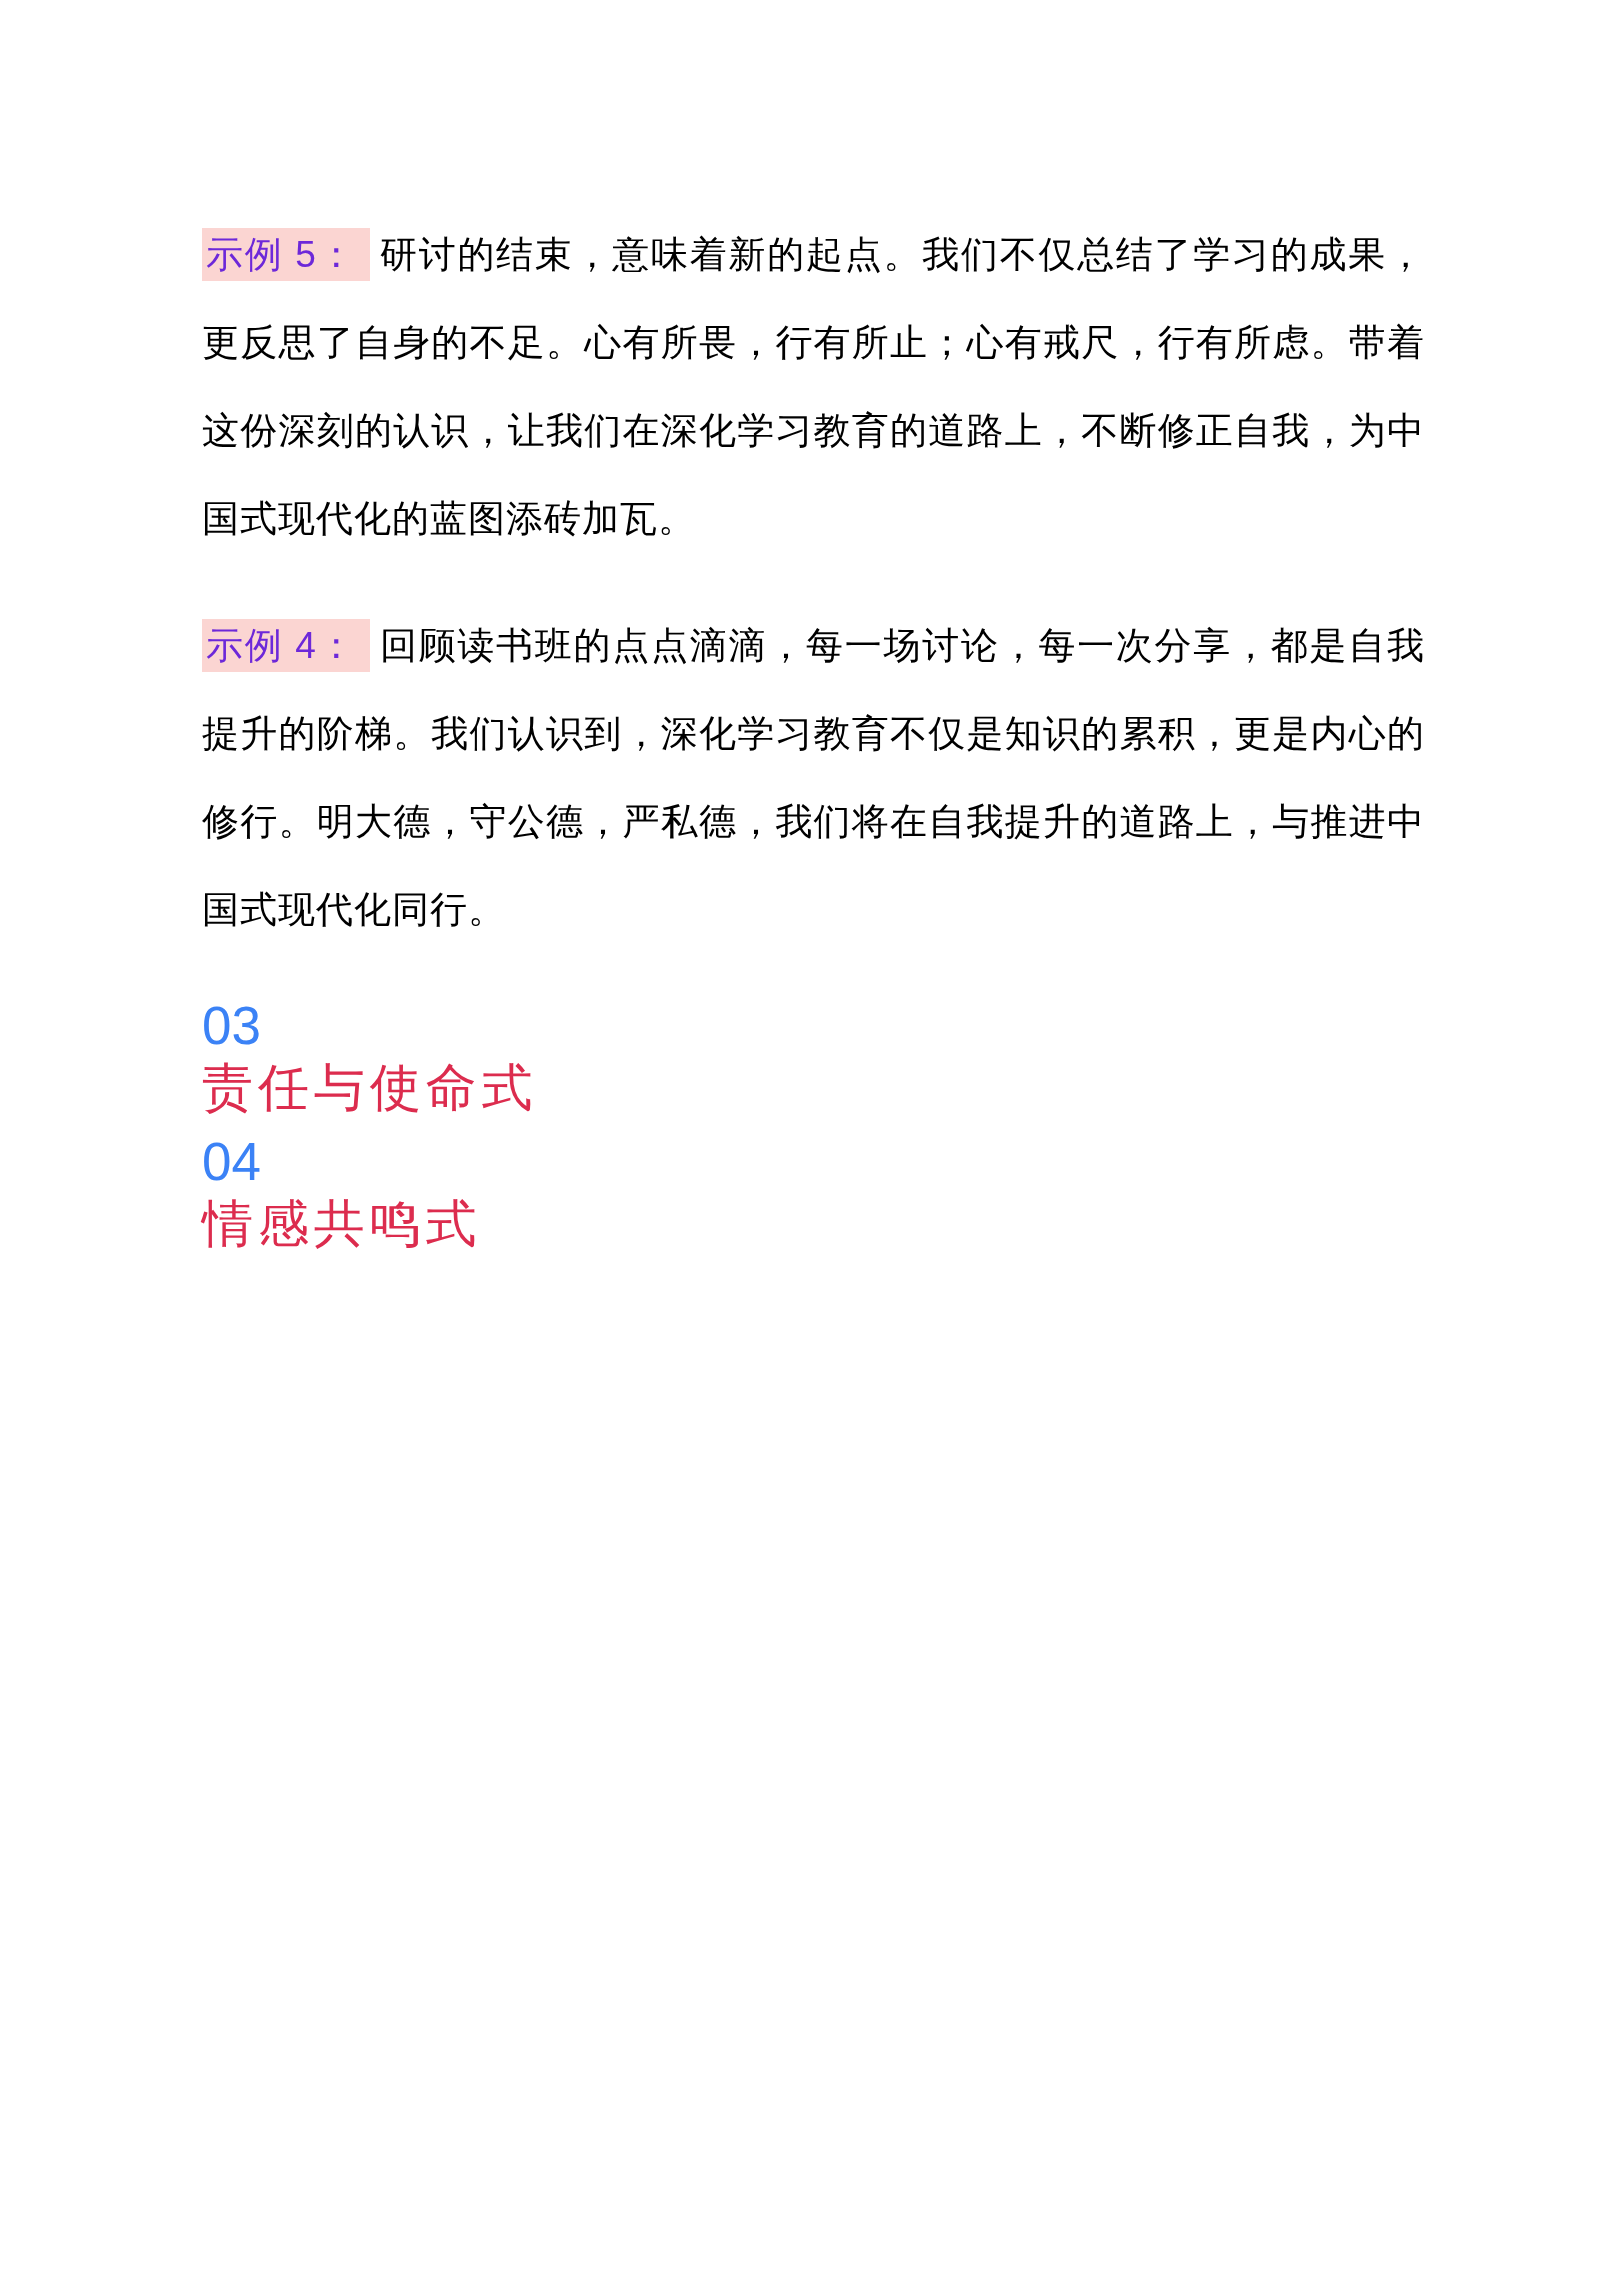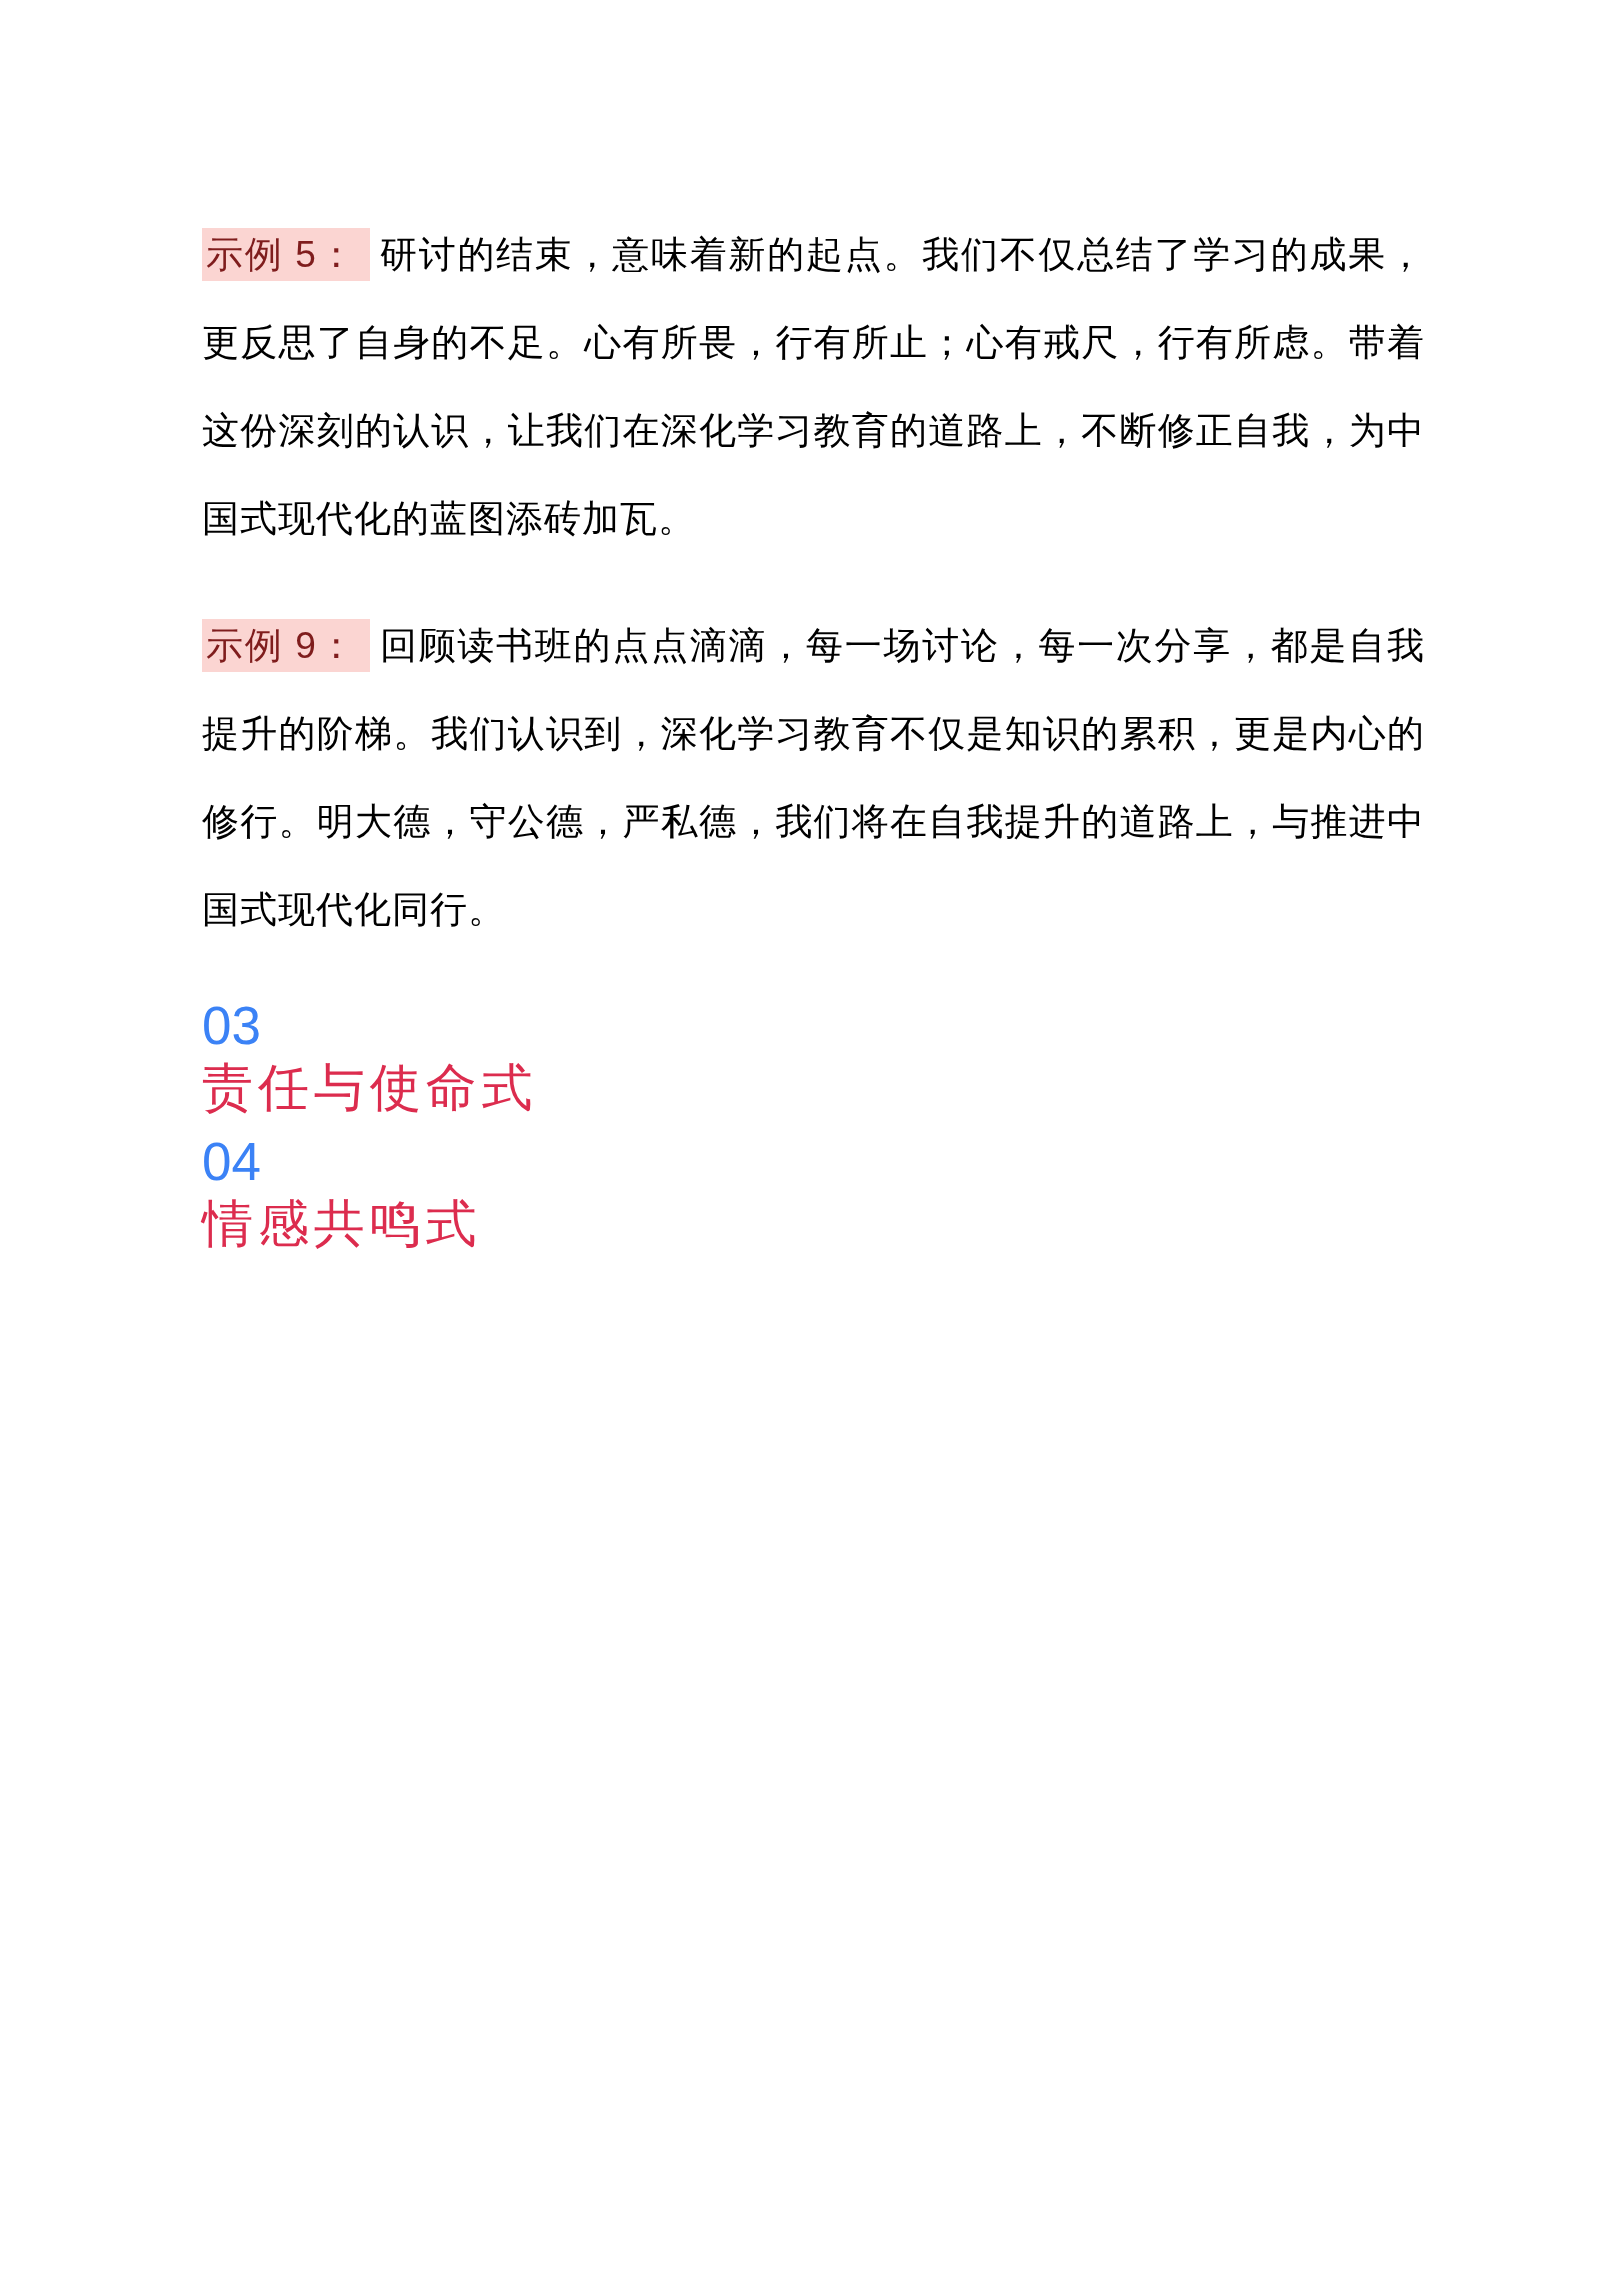--- a/index.html
+++ b/index.html
@@ -22,21 +22,21 @@
   .para {
     margin: 0 0 39px 0;
     font-size: 37px;
     line-height: 88px;
     text-align: justify;
     text-justify: inter-character;
     color: #000000;
     letter-spacing: 1px;
   }
   .example-label {
-    color: #7f1d1d;
+    color: #6d28d9;
     background: #fbd5d2;
     padding: 5.9px 13.7px 5.9px 3.9px;
     margin-right: 9.8px;
   }
   .section-heading {
     margin: 9.8px 0 0 0;
   }
   .section-number {
     font-size: 53px;
     line-height: 65px;
@@ -51,21 +51,21 @@
     font-family: "Liberation Serif", "DejaVu Serif", serif;
   }
 </style>
 </head>
 <body>
 
 <div class="page">
 
   <p class="para"><span class="example-label">示例 5：</span><span>研讨的结束，意味着新的起点。我们不仅总结了学习的成果，更反思了自身的不足。心有所畏，行有所止；心有戒尺，行有所虑。带着这份深刻的认识，让我们在深化学习教育的道路上，不断修正自我，为中国式现代化的蓝图添砖加瓦。</span></p>
 
-  <p class="para"><span class="example-label">示例 9：</span><span>回顾读书班的点点滴滴，每一场讨论，每一次分享，都是自我提升的阶梯。我们认识到，深化学习教育不仅是知识的累积，更是内心的修行。明大德，守公德，严私德，我们将在自我提升的道路上，与推进中国式现代化同行。</span></p>
+  <p class="para"><span class="example-label">示例 4：</span><span>回顾读书班的点点滴滴，每一场讨论，每一次分享，都是自我提升的阶梯。我们认识到，深化学习教育不仅是知识的累积，更是内心的修行。明大德，守公德，严私德，我们将在自我提升的道路上，与推进中国式现代化同行。</span></p>
 
   <div class="section-heading">
     <div class="section-number">03</div>
     <div class="section-title">责任与使命式</div>
   </div>
 
 
 
   <div class="section-heading">
     <div class="section-number">04</div>

